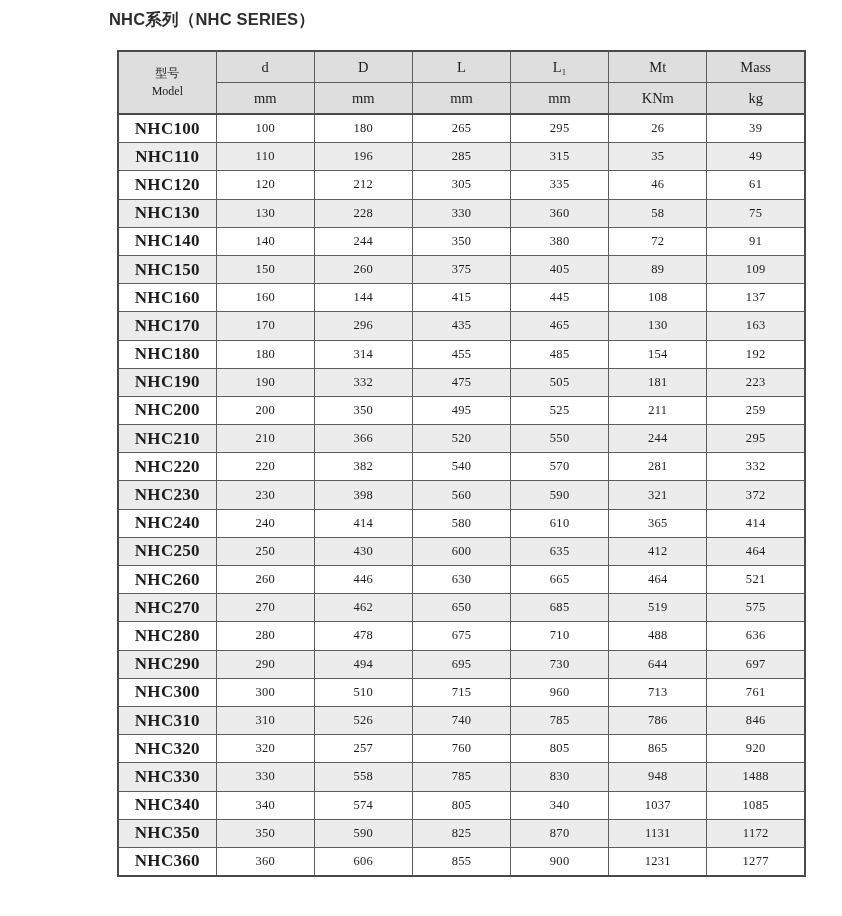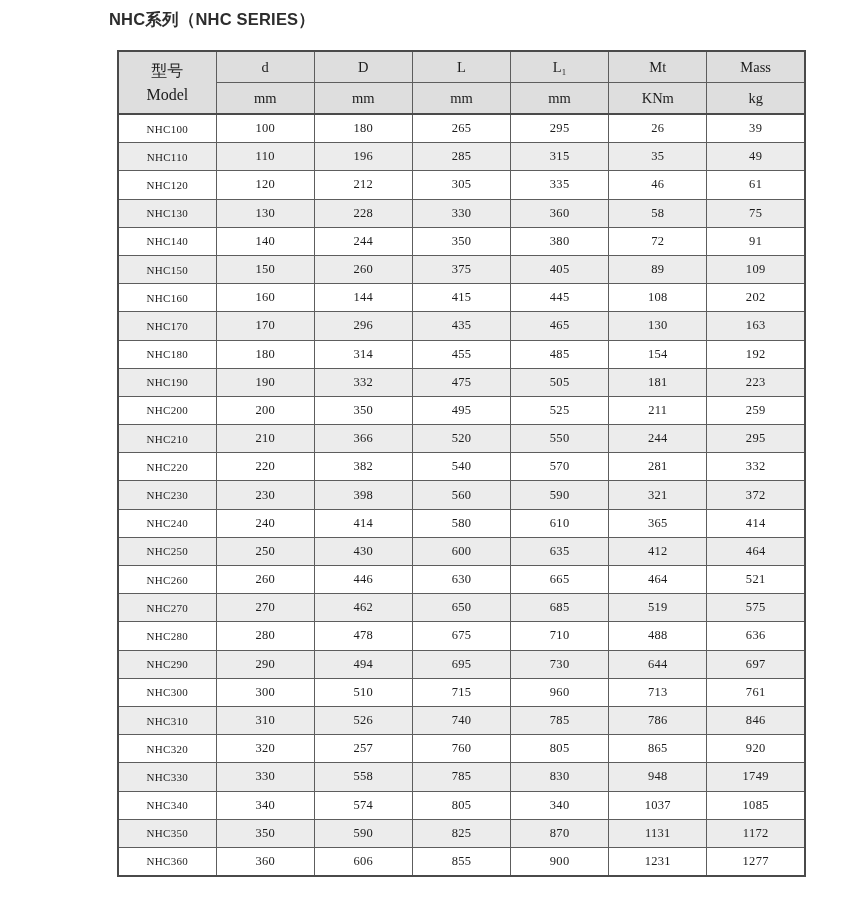--- a/index.html
+++ b/index.html
@@ -52,34 +52,35 @@
   thead th {
     background: var(--header-bg, #dedede);
     font-weight: normal;
     height: 30px;
     font-size: 14.5px;
   }
   thead {
     border-bottom: 2px solid var(--border-dark, #4a4a4a);
   }
   th.model-th {
-    font-size: 16px;
+    font-size: 12px;
     line-height: 1.45;
   }
   tbody td {
     height: 27.2px;
     background: #ffffff;
     font-size: 12.5px;
     letter-spacing: 0.3px;
   }
   tbody tr:nth-child(even) td {
     background: var(--stripe-bg, #ececec);
   }
   tbody td.model-cell {
-    font-size: 11px;
+    font-size: 17px;
+    font-weight: bold;
   }
 </style>
 </head>
 <body>
 
 <div class="page">
   <div class="page-title">NHC系列（NHC SERIES）</div>
 
   <table class="spec-table">
     <thead>
@@ -159,21 +160,21 @@
           <td class="value-cell">89</td>
           <td class="value-cell">109</td>
         </tr>
         <tr>
           <td class="model-cell">NHC160</td>
           <td class="value-cell">160</td>
           <td class="value-cell">144</td>
           <td class="value-cell">415</td>
           <td class="value-cell">445</td>
           <td class="value-cell">108</td>
-          <td class="value-cell">202</td>
+          <td class="value-cell">137</td>
         </tr>
         <tr>
           <td class="model-cell">NHC170</td>
           <td class="value-cell">170</td>
           <td class="value-cell">296</td>
           <td class="value-cell">435</td>
           <td class="value-cell">465</td>
           <td class="value-cell">130</td>
           <td class="value-cell">163</td>
         </tr>
@@ -312,21 +313,21 @@
           <td class="value-cell">865</td>
           <td class="value-cell">920</td>
         </tr>
         <tr>
           <td class="model-cell">NHC330</td>
           <td class="value-cell">330</td>
           <td class="value-cell">558</td>
           <td class="value-cell">785</td>
           <td class="value-cell">830</td>
           <td class="value-cell">948</td>
-          <td class="value-cell">1749</td>
+          <td class="value-cell">1488</td>
         </tr>
         <tr>
           <td class="model-cell">NHC340</td>
           <td class="value-cell">340</td>
           <td class="value-cell">574</td>
           <td class="value-cell">805</td>
           <td class="value-cell">340</td>
           <td class="value-cell">1037</td>
           <td class="value-cell">1085</td>
         </tr>

